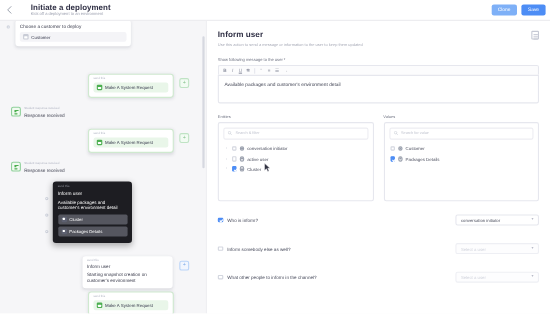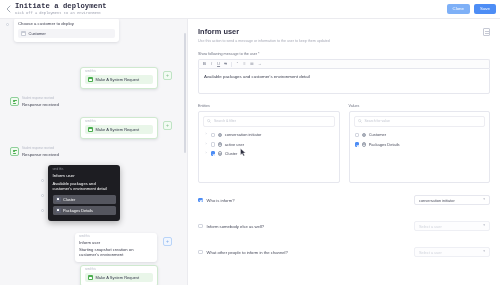--- a/index.html
+++ b/index.html
@@ -16,21 +16,21 @@
     position: absolute; top: 0; left: 0; width: 500px; height: 19px;
     background: #ffffff; border-bottom: 1px solid #ebebef;
     display: flex; align-items: center; z-index: 40;
   }
   .back-chevron {
     margin-left: 4px; width: 9px; height: 9px;
     display: flex; align-items: center; justify-content: center;
     color: #9aa0ac; cursor: pointer;
   }
   .back-chevron svg { display: block; }
-  .title-block { margin-left: 2px; line-height: 1; padding-top: 1px; font-family: Liberation Mono, monospace; }
+  .title-block { margin-left: 15px; line-height: 1; padding-top: 1px; }
   .page-title {
     font-size: 7.2px; font-weight: bold; color: #2f2f44;
     letter-spacing: .05px;
   }
   .page-sub { font-size: 3.7px; color: #9b9fae; margin-top: 1.4px; }
   .topbar-actions {
     margin-left: auto; margin-right: 4px;
     display: flex; align-items: center; gap: 4px;
   }
   .btn-primary {

